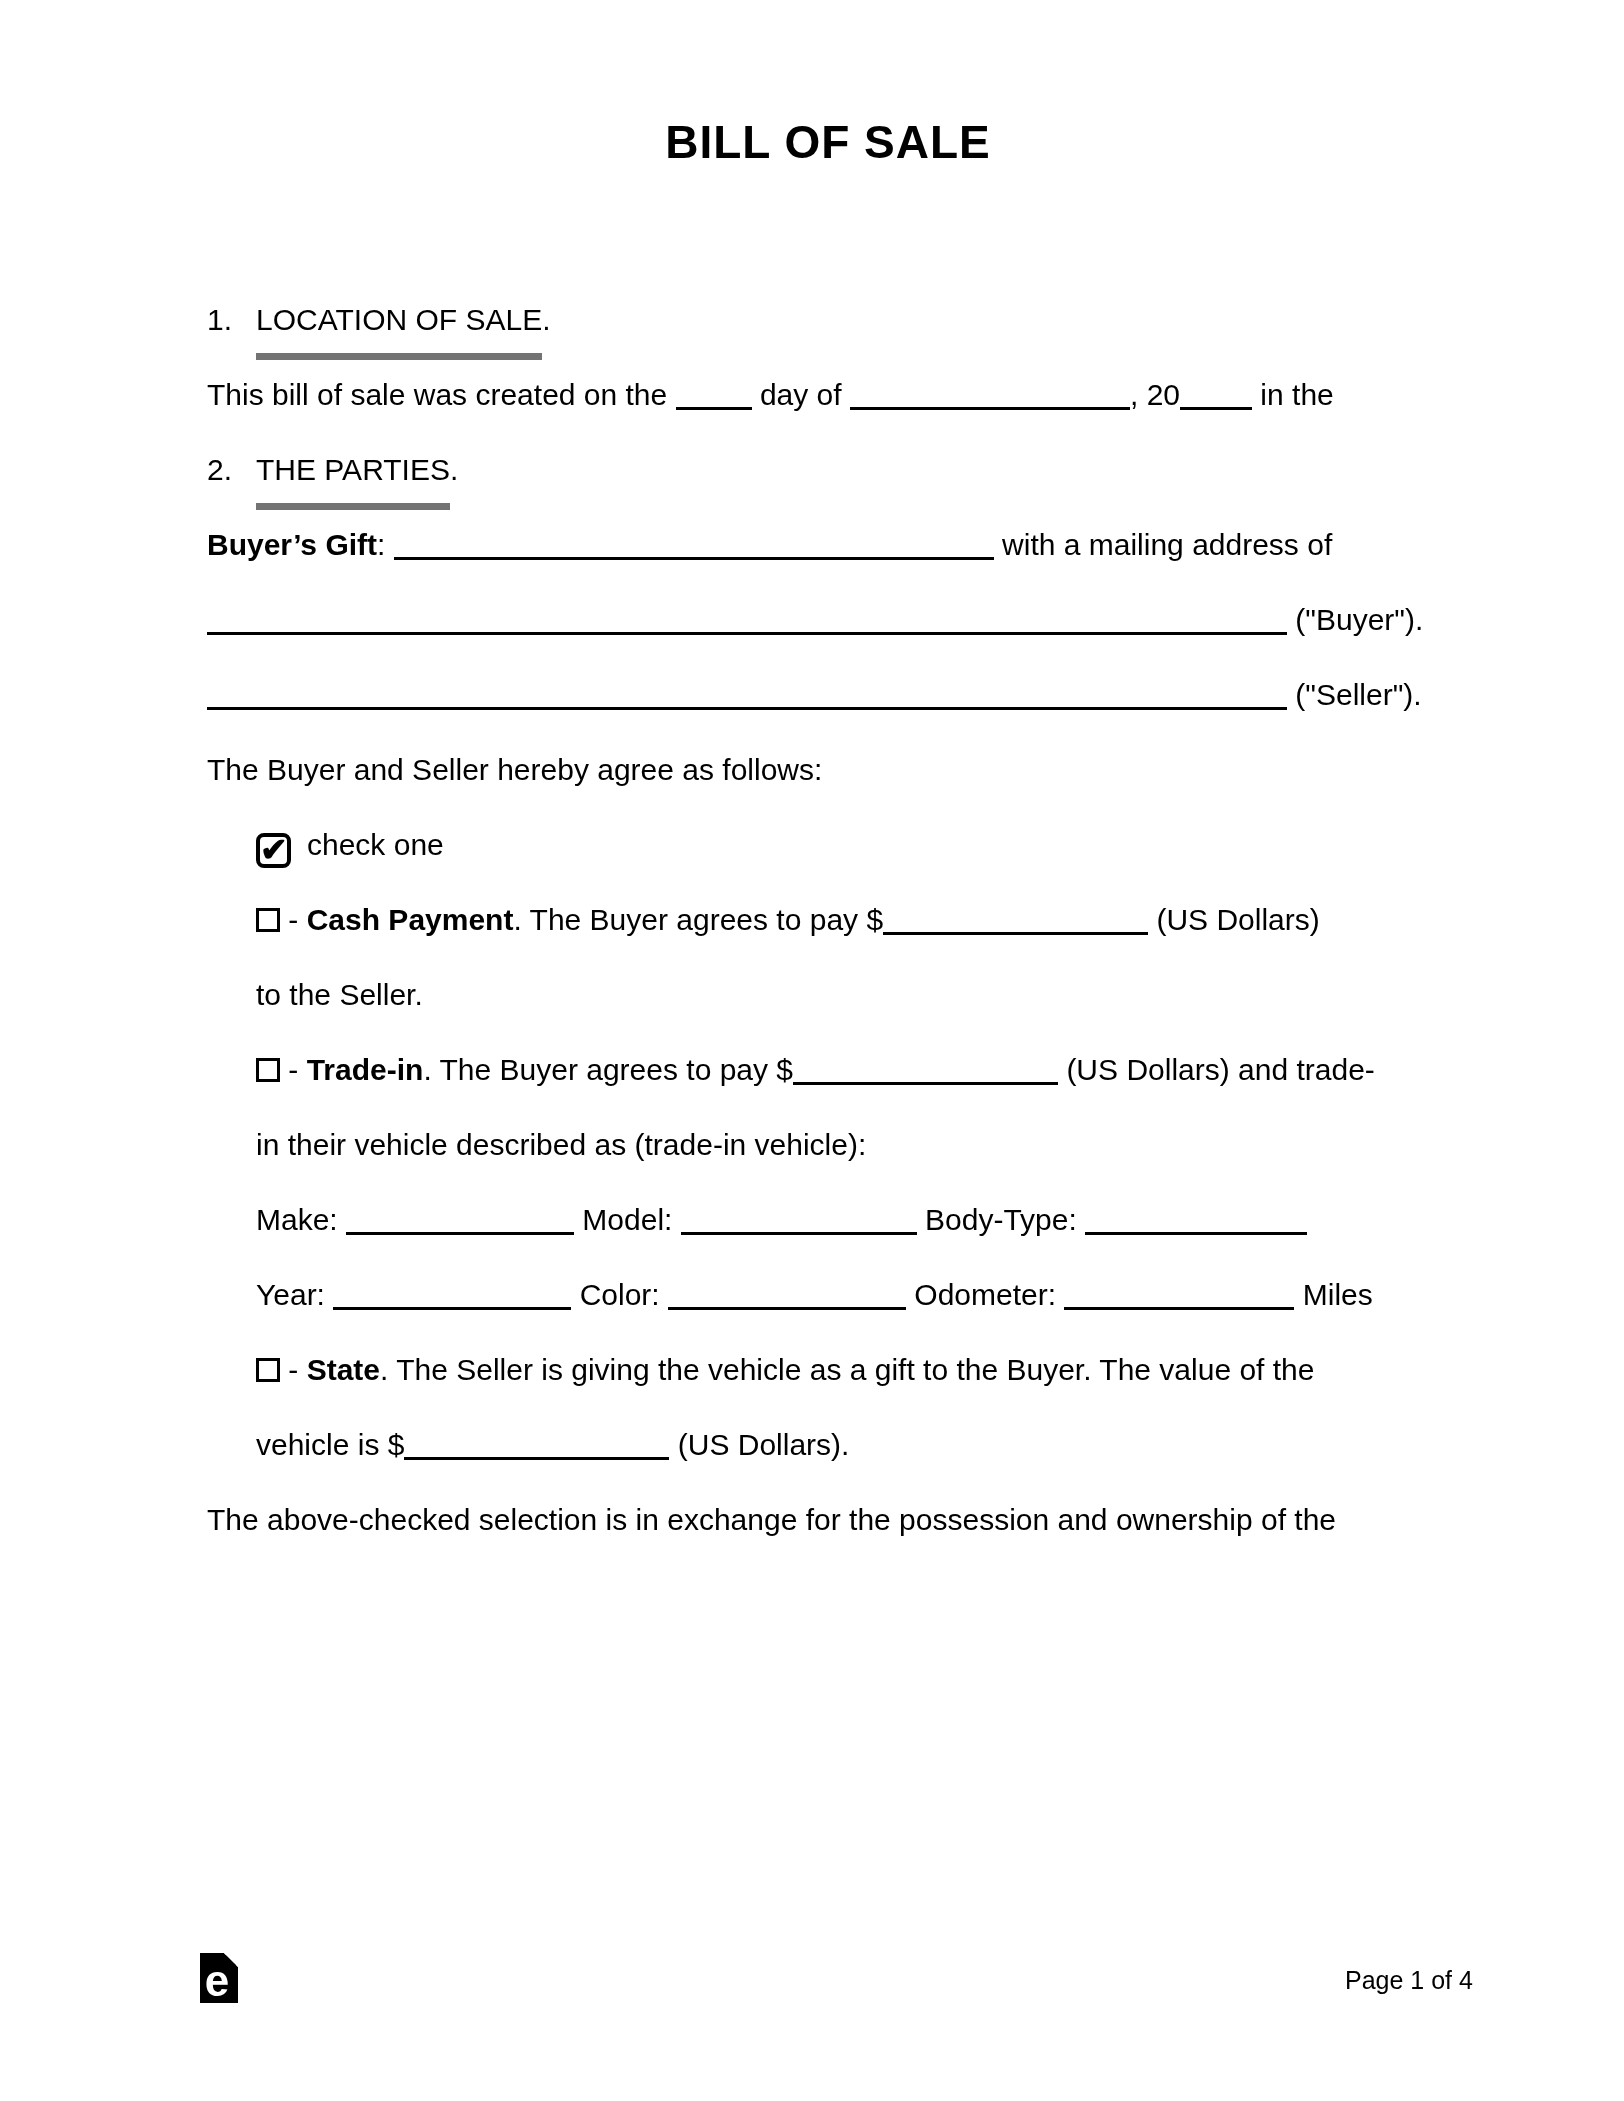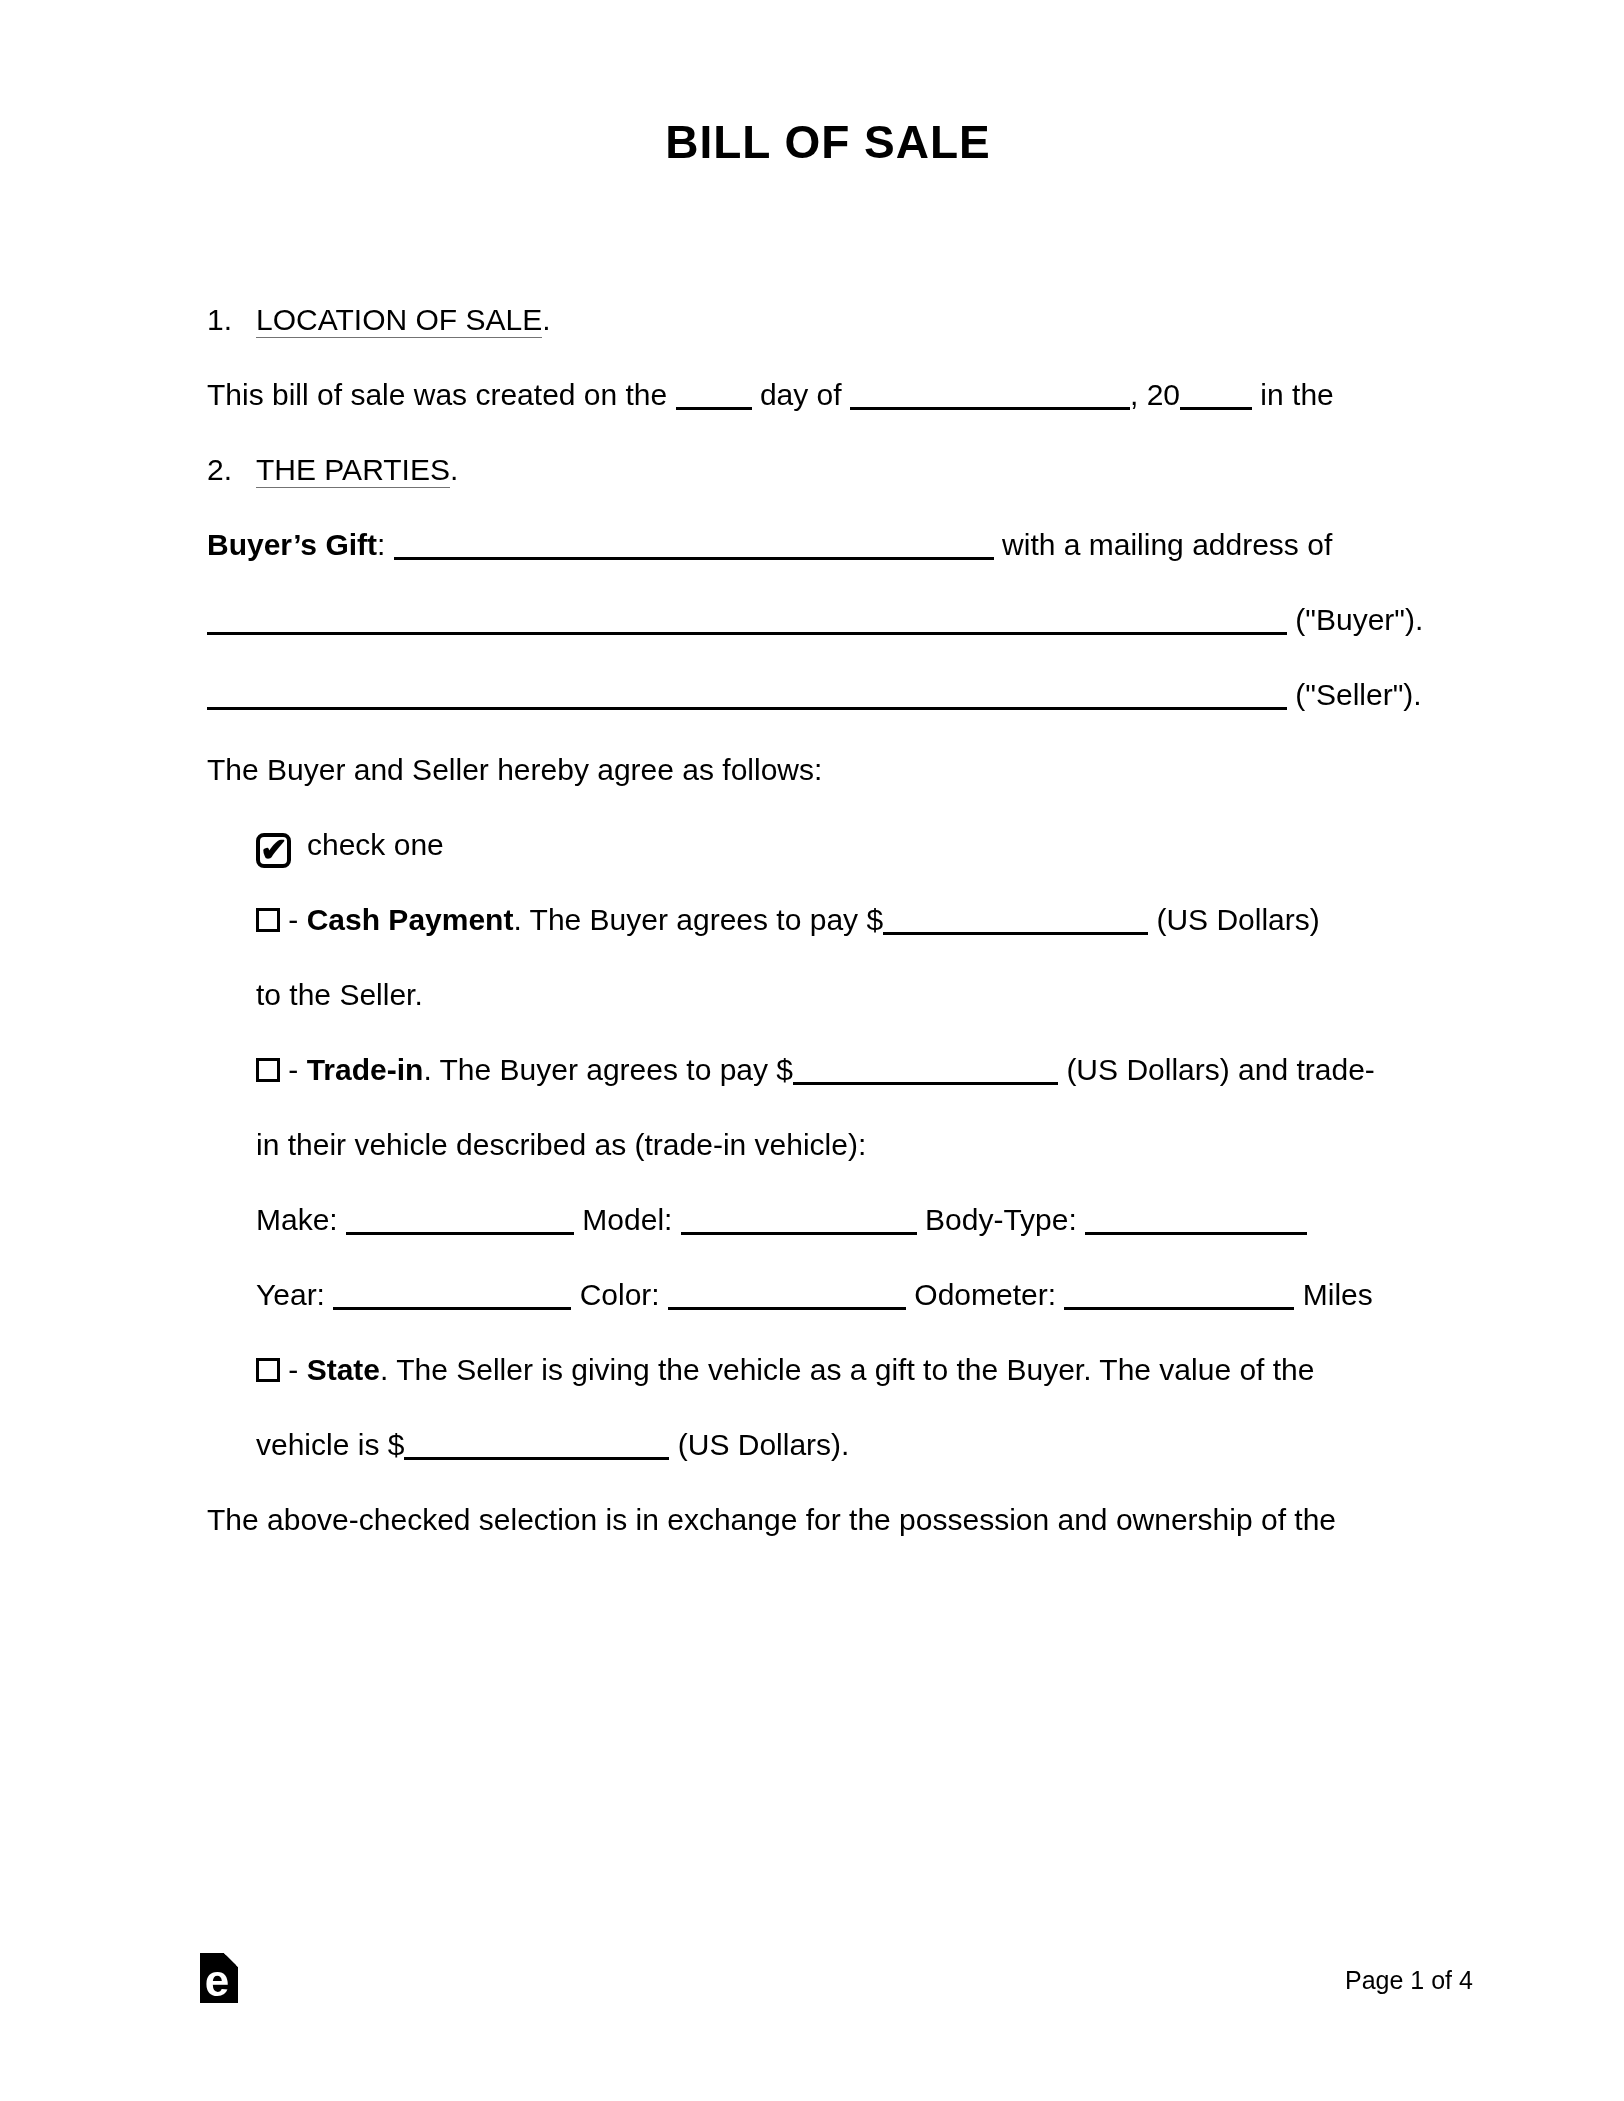--- a/index.html
+++ b/index.html
@@ -5,21 +5,21 @@
   html,body{margin:0;padding:0;background:#ffffff;}
   .page{position:relative;width:1624px;height:2101px;background:#ffffff;
         font-family:"Liberation Sans",sans-serif;color:#000000;overflow:hidden;}
   .content{position:absolute;left:191px;top:0;width:1242px;margin-left:16px;}
   .title{margin-top:118px;font-size:46px;font-weight:bold;text-align:center;
          line-height:48px;letter-spacing:1px;}
   p.line{margin:0;font-size:30px;line-height:75px;white-space:pre;}
   p.first{margin-top:116px;}
   p.indent{padding-left:49px;}
   .num{display:inline-block;width:49px;}
-  .headu{border-bottom:1px solid #737373;padding-bottom:1px;}
+  .headu{border-bottom:7px solid #737373;padding-bottom:17px;}
   .b{font-weight:bold;}
   .blank{display:inline-block;height:10px;border-bottom:3px solid #000;
          position:relative;top:5px;}
   .w72{width:72px}.w76{width:76px}.w222{width:222px}.w228{width:228px}
   .w230{width:230px}.w236{width:236px}.w238{width:238px}.w265{width:265px}
   .w280{width:280px}.w438{width:438px}.w445{width:445px}.w600{width:600px}
   .w1080{width:1080px}
   .cbx{display:inline-block;box-sizing:border-box;width:24px;height:24px;
        border:3px solid #000;vertical-align:-2px;}
   .cbx-big{display:inline-block;box-sizing:border-box;width:35px;height:35px;

